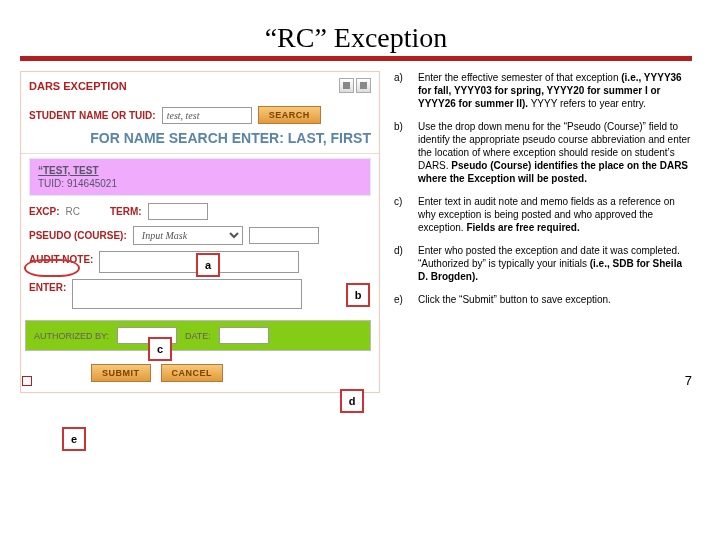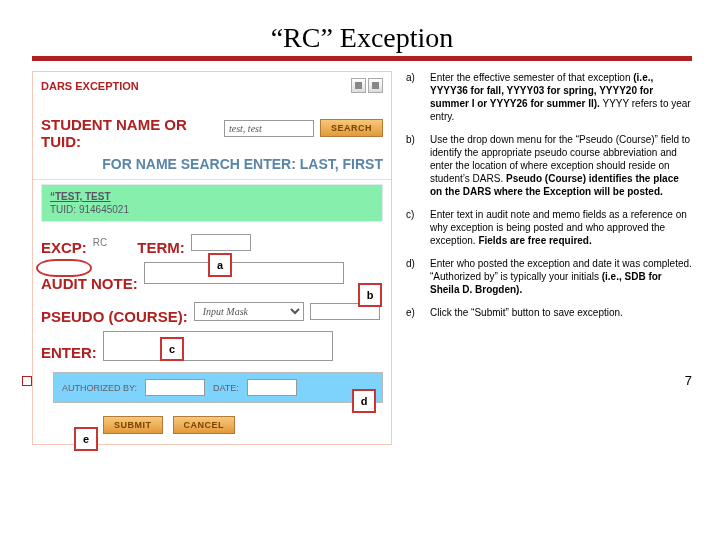--- a/index.html
+++ b/index.html
@@ -1,50 +1,50 @@
 <!DOCTYPE html>
 <html><head>
 <meta charset="utf-8">
 <style>
   * { box-sizing: border-box; margin: 0; padding: 0; }
   html, body { width: 720px; height: 540px; font-family: Arial, Helvetica, sans-serif; background: #fff; }
-  .slide { position: relative; width: 720px; height: 404px; padding: 22px 28px 0 32px; }
+  .slide { position: relative; width: 720px; height: 404px; padding: 22px 28px 0 20px; }
   .title { text-align: center; font-family: Georgia, 'Times New Roman', serif; font-size: 28px; font-weight: normal; margin-bottom: 2px; }
   .subtitle { text-align: center; font-size: 15px; margin-bottom: 6px; }
   .redline { height: 5px; background: #b02020; margin-bottom: 10px; }
   .cols { display: flex; gap: 14px; }
   .left { width: 360px; border-radius: 7px; }
   .right { flex: 1; font-size: 10px; line-height: 1.3; }
   .form { position: relative; width: 100%; border: 1px solid #f8c8b8; background: #fff; }
   .f-head { display: flex; align-items: center; justify-content: space-between; padding: 6px 8px 10px 8px; }
   .f-head .title-red { color: #b02020; font-size: 11px; font-weight: bold; }
   .icon-box { display: inline-flex; gap: 2px; }
   .icon-sq { width: 15px; height: 15px; border: 1px solid #aaa; background: #eee linear-gradient(#fff,#ddd); position: relative; }
   .icon-sq:before { content: ""; position: absolute; inset: 3px; background: #888; }
   .row { display: flex; align-items: center; gap: 6px; padding: 3px 8px; font-size: 10px; color: #444; }
   .row.right-align { justify-content: flex-end; }
-  .lbl-red { color: #b02020; font-size: 15px; font-weight: bold; margin-top: 10px; }
+  .lbl-red { color: #b02020; font-size: 10px; font-weight: bold; }
   .lbl-blue { color: #5a85a8; font-size: 14px; font-weight: bold; }
   .lbl-plain { color: #6a5c5c; font-size: 9px; }
   input.ui, select.ui, textarea.ui {
     font-size: 10px; padding: 2px 4px; border: 1px solid #999;
     background: #fff; font-family: Georgia, serif; font-style: italic; color: #555;
   }
   textarea.ui { font-style: normal; resize: none; }
   select.ui { font-style: italic; }
   .btn {
     display: inline-block; border: 1px solid #b5793a; background: linear-gradient(#f7c87a,#e29a3a);
     color: #7a4300; font-size: 9px; font-weight: bold; padding: 3px 10px;
     letter-spacing: 0.5px;
   }
   .divider { height: 1px; background: #eedcd4; margin: 4px 0; }
-  .student-box { border: 1px solid #e0eaf0; background: #86efac; margin: 4px 8px; padding: 6px 8px; position: relative; }
+  .student-box { border: 1px solid #e0eaf0; background: #f0abfc; margin: 4px 8px; padding: 6px 8px; position: relative; }
   .student-line { font-size: 10px; color: #556; font-weight: bold; text-decoration: underline; }
   .student-tuid { font-size: 10px; color: #556; margin-top: 2px; }
-  .bottom-box { border: 1px solid #bbb; margin: 8px 8px 10px 20px; padding: 6px 8px; background: #7dd3fc; display:flex; align-items:center; gap:8px; }
+  .bottom-box { border: 1px solid #bbb; margin: 8px 8px 10px 4px; padding: 6px 8px; background: #84cc16; display:flex; align-items:center; gap:8px; }
   .oval {
     position: absolute; border: 2px solid #c33; border-radius: 50%/70%;
     width: 56px; height: 18px; left: 6px; top: 275px; pointer-events: none; z-index: 5;
   }
   .callout {
     position: absolute; width: 22px; height: 22px; background: #fff; border: 2px solid #c33;
     display: flex; align-items: center; justify-content: center; font-size: 11px; font-weight: bold;
     color: #222; z-index: 6;
     clip-path: polygon(50% 0%, 62% 18%, 82% 10%, 80% 32%, 100% 40%, 85% 55%, 98% 72%, 78% 72%, 75% 94%, 58% 80%, 42% 96%, 38% 76%, 16% 84%, 22% 62%, 2% 55%, 16% 40%, 6% 20%, 28% 24%, 32% 4%, 46% 18%);
     background: #fff;
@@ -115,32 +115,32 @@
         </div>
 
         <div class="row">
           <span class="lbl-red">EXCP:</span>
           <span style="font-size:10px;color:#777">RC</span>
           <span style="width:18px"></span>
           <span class="lbl-red">TERM:</span>
           <input class="ui" style="width: 60px; font-style: normal;" value="">
         </div>
 
-        <div class="row" style="align-items:flex-start">
-          <span class="lbl-red" style="padding-top:3px">AUDIT NOTE:</span>
-          <textarea class="ui" style="width: 200px; height: 22px;"></textarea>
-        </div>
-
         <div class="row">
           <span class="lbl-red">PSEUDO (COURSE):</span>
           <select class="ui" style="width:110px">
             <option>Input Mask</option>
           </select>
           <input class="ui" style="width: 70px; font-style: normal;">
         </div>
+
+        <div class="row" style="align-items:flex-start">
+          <span class="lbl-red" style="padding-top:3px">AUDIT NOTE:</span>
+          <textarea class="ui" style="width: 200px; height: 22px;"></textarea>
+        </div>
         <div class="row" style="align-items:flex-start">
           <span class="lbl-red" style="padding-top:3px">ENTER:</span>
           <textarea class="ui" style="width: 230px; height: 30px;"></textarea>
         </div>
 
         <div class="bottom-box">
           <span class="lbl-plain">AUTHORIZED BY:</span>
           <input class="ui" style="width: 60px; font-style: normal;" value="">
           <span class="lbl-plain">DATE:</span>
           <input class="ui" style="width: 50px; font-style: normal;" value="">

